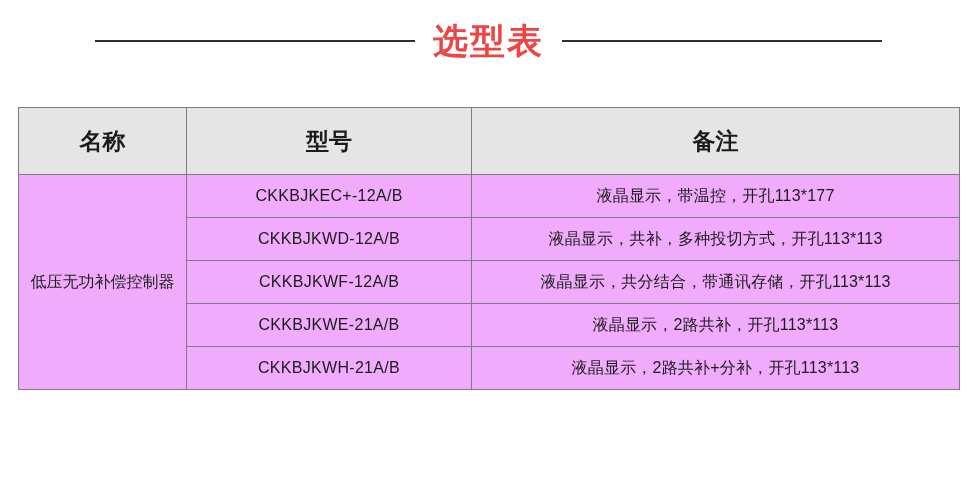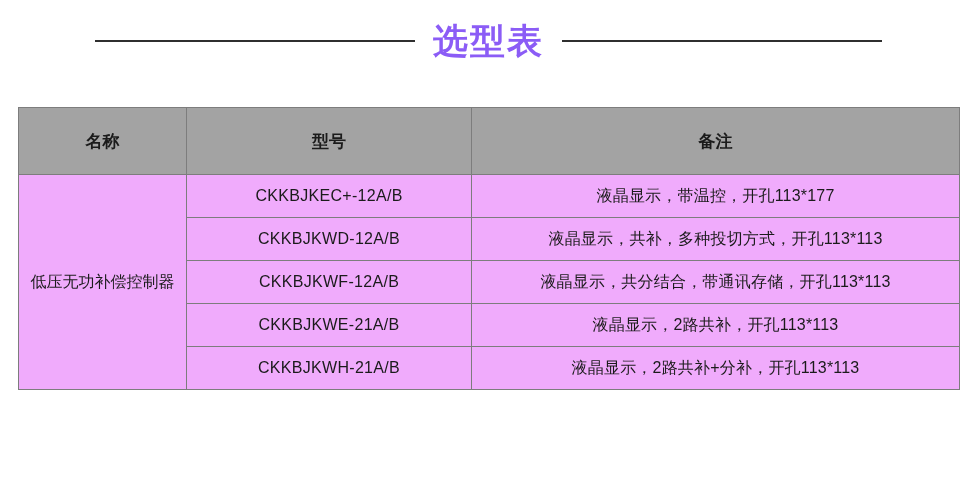--- a/index.html
+++ b/index.html
@@ -35,21 +35,21 @@
   }
   .title-rule {
     flex: 1 1 auto;
     height: 2px;
     background: #2f2f2f;
     max-width: 320px;
   }
   .title-text {
     font-size: 35px;
     font-weight: bold;
-    color: #8b5cf6;
+    color: #ef4444;
     letter-spacing: 2px;
     white-space: nowrap;
     line-height: 1.1;
   }
 
   
   .table-wrap {
     position: absolute;
     left: 18px;
     top: 107px;
@@ -63,24 +63,24 @@
   table.spec th,
   table.spec td {
     border: 1px solid #7d7d7d;
     text-align: center;
     vertical-align: middle;
     font-size: 16px;
     color: #1b1b1b;
     padding: 0;
   }
   table.spec thead th {
-    background: #a3a3a3;
+    background: #e5e5e5;
     height: 66px;
     font-weight: bold;
-    font-size: 17px;
+    font-size: 23px;
   }
   table.spec tbody td {
     height: 42px;
     background: #f0abfc;
   }
   .col-name  { width: 168px; }
   .col-model { width: 285px; }
   .col-note  { width: 488px; }
 
   td.name-cell {

